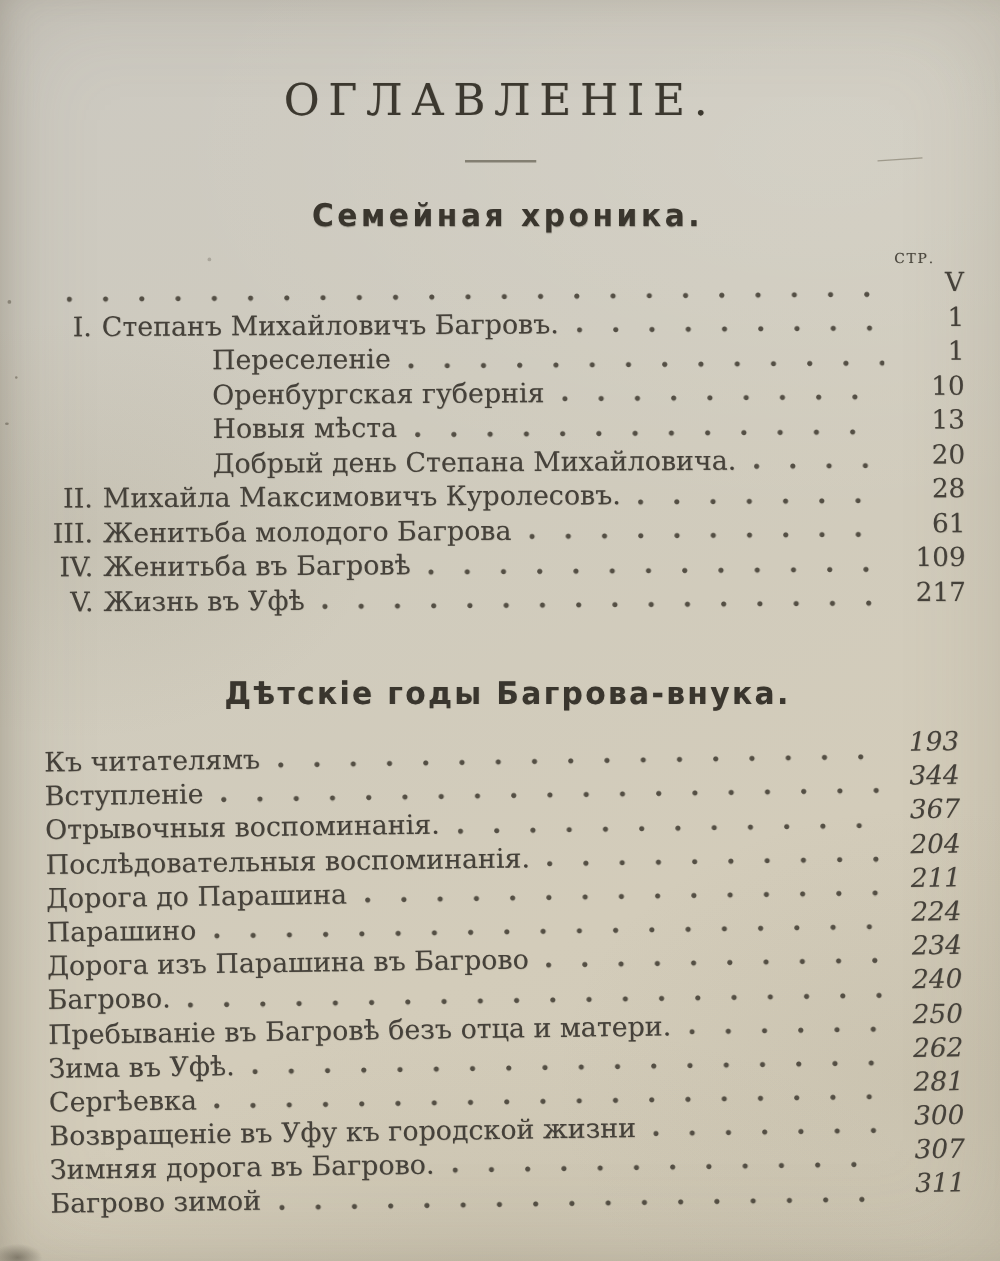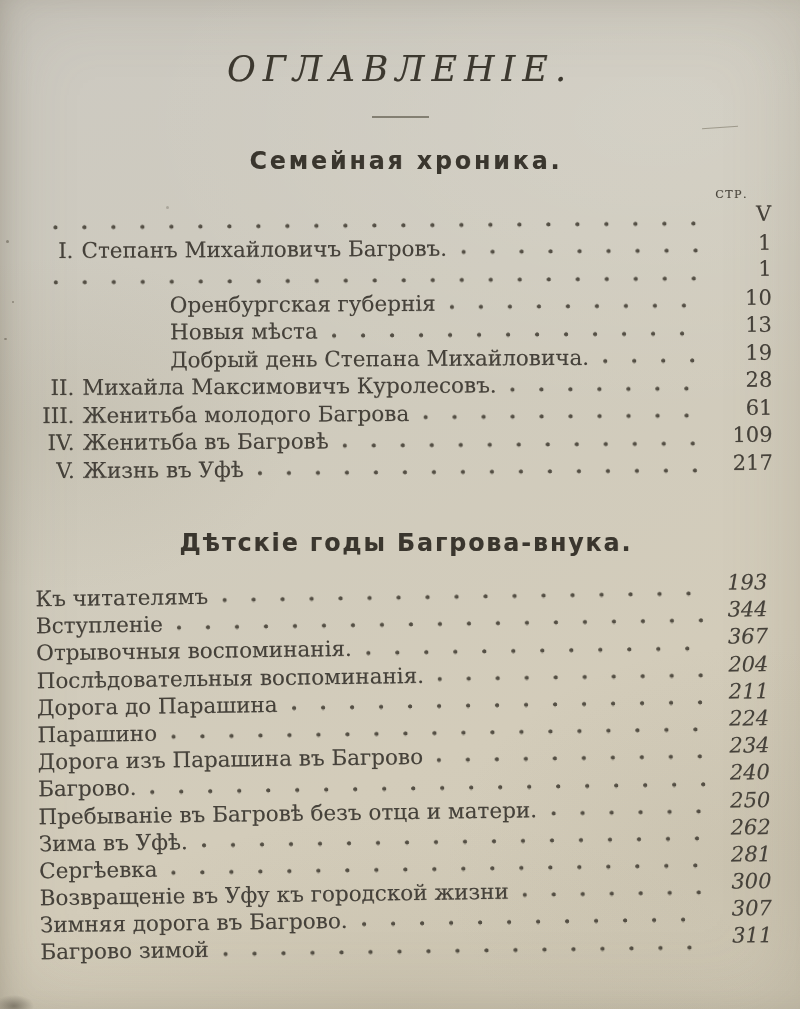--- a/index.html
+++ b/index.html
@@ -14,27 +14,26 @@
       radial-gradient(900px 500px at 82% 12%, rgba(255,255,255,0.10), rgba(255,255,255,0) 60%),
       radial-gradient(340px 240px at 8% 42%, rgba(140,130,105,0.12), rgba(140,130,105,0) 70%),
       radial-gradient(420px 320px at 92% 86%, rgba(140,130,105,0.10), rgba(140,130,105,0) 70%),
       radial-gradient(500px 260px at 50% 100%, rgba(150,138,110,0.10), rgba(150,138,110,0) 75%),
       linear-gradient(158deg, #ccc9c1 0%, #cfcbbe 35%, #d3ccba 70%, #d0c9b6 100%);
     box-shadow: inset 0 0 80px rgba(110,100,80,.20), inset 14px 0 34px -20px rgba(100,92,74,.40);
     text-shadow: 0.3px 0.3px 0.6px rgba(70,64,52,.35);
   }
   .book-title {
     text-align:center;
-    padding-top:48px;
+    padding-top:60px;
     font-size:35px;
     letter-spacing:7px;
     line-height:42px;
     color:#3c382f;
     white-space:nowrap;
-    font-style:italic;
   }
   .divider {
     width:57px; height:2px;
     background:#837f72;
     margin:26px auto 0;
   }
   .section-heading {
     text-align:center;
     font-family:"DejaVu Sans", sans-serif;
     font-weight:bold;
@@ -146,20 +145,21 @@
 
         <div class="row roman">
           <span class="rnum">I.</span>
           <span class="label">Степанъ Михайловичъ Багровъ.</span>
           <span class="leader"></span>
           <span class="pagenum">1</span>
         </div>
 
         <div class="row sub">
 
+          <span class="label">Переселеніе</span>
           <span class="leader"></span>
           <span class="pagenum">1</span>
         </div>
 
         <div class="row sub">
 
           <span class="label">Оренбургская губернія</span>
           <span class="leader"></span>
           <span class="pagenum">10</span>
         </div>
@@ -168,21 +168,21 @@
 
           <span class="label">Новыя мѣста</span>
           <span class="leader"></span>
           <span class="pagenum">13</span>
         </div>
 
         <div class="row sub">
 
           <span class="label">Добрый день Степана Михайловича.</span>
           <span class="leader"></span>
-          <span class="pagenum">19</span>
+          <span class="pagenum">20</span>
         </div>
 
         <div class="row roman">
           <span class="rnum">II.</span>
           <span class="label">Михайла Максимовичъ Куролесовъ.</span>
           <span class="leader"></span>
           <span class="pagenum">28</span>
         </div>
 
         <div class="row roman">

